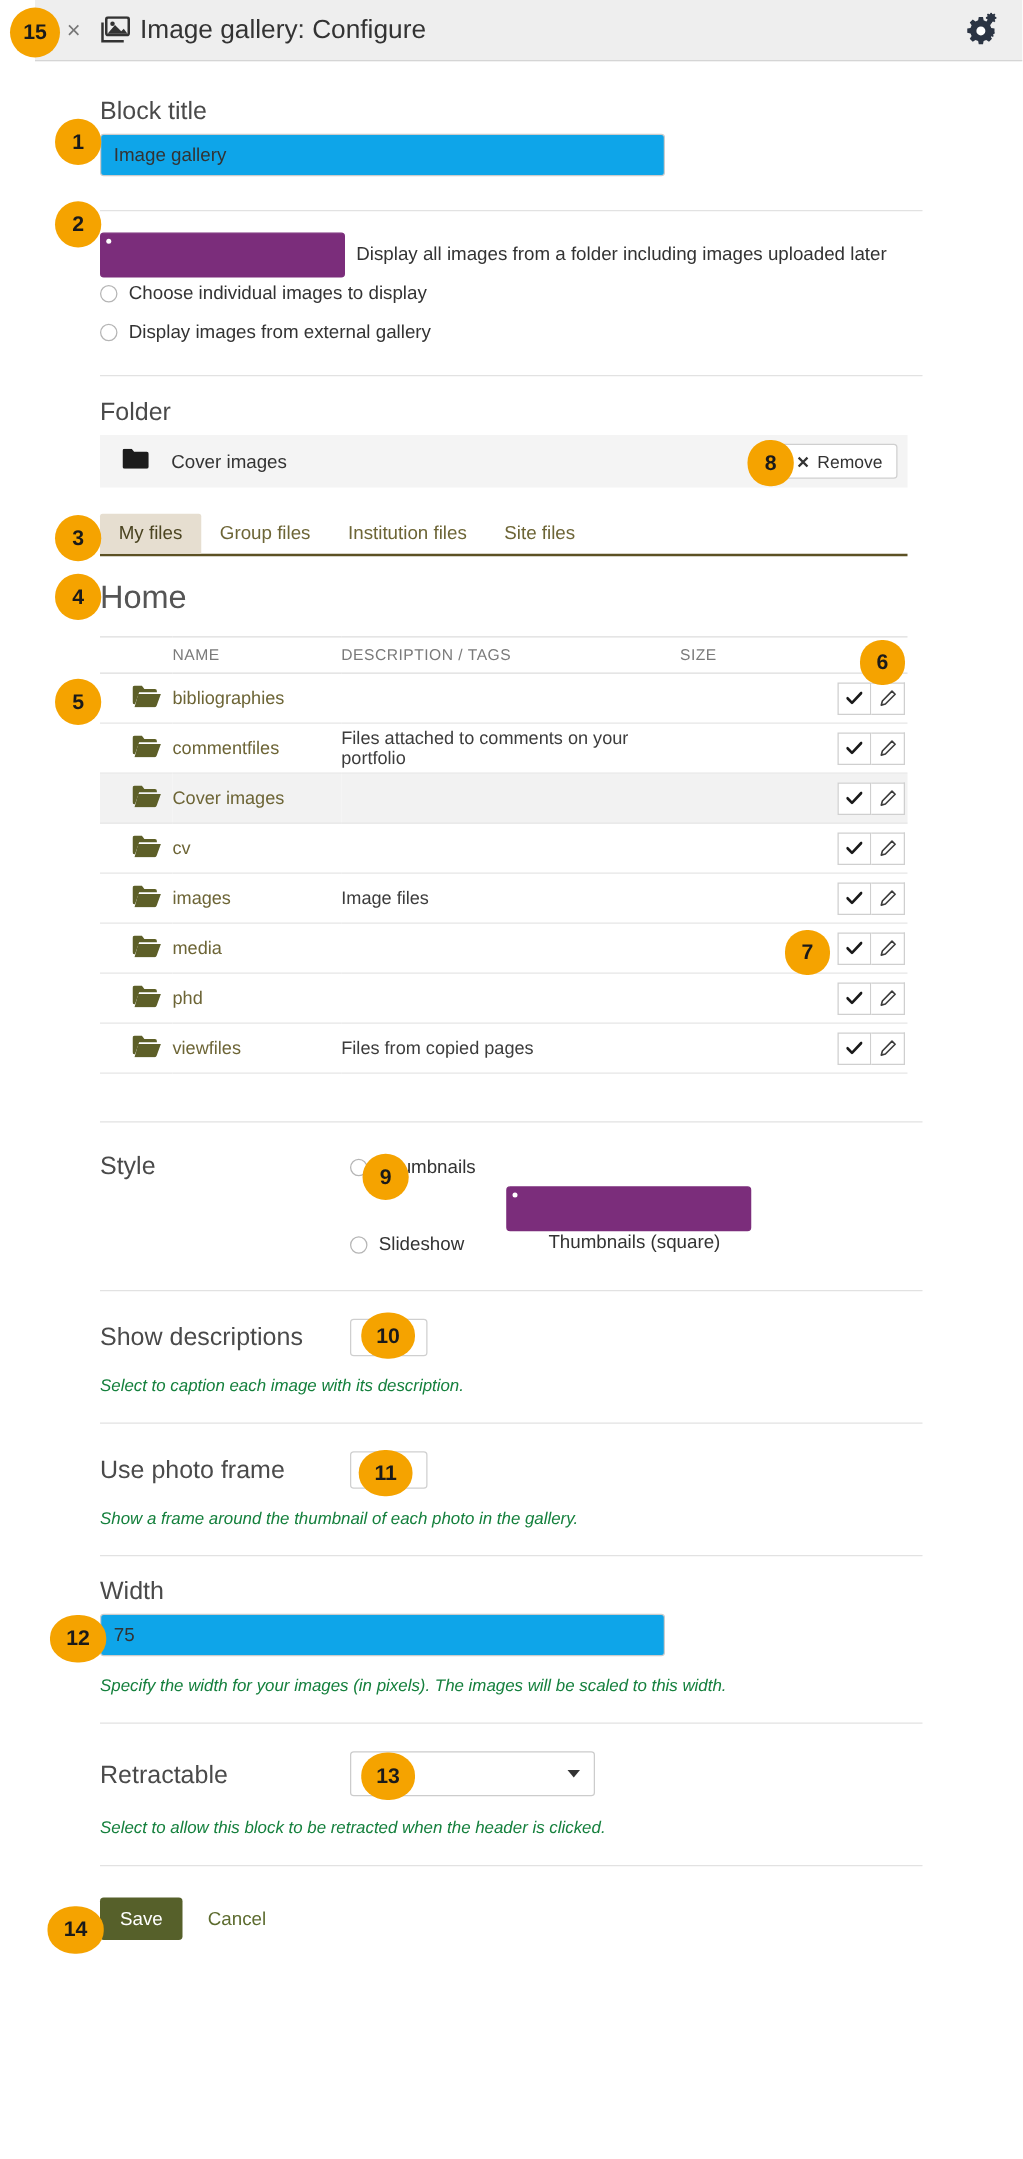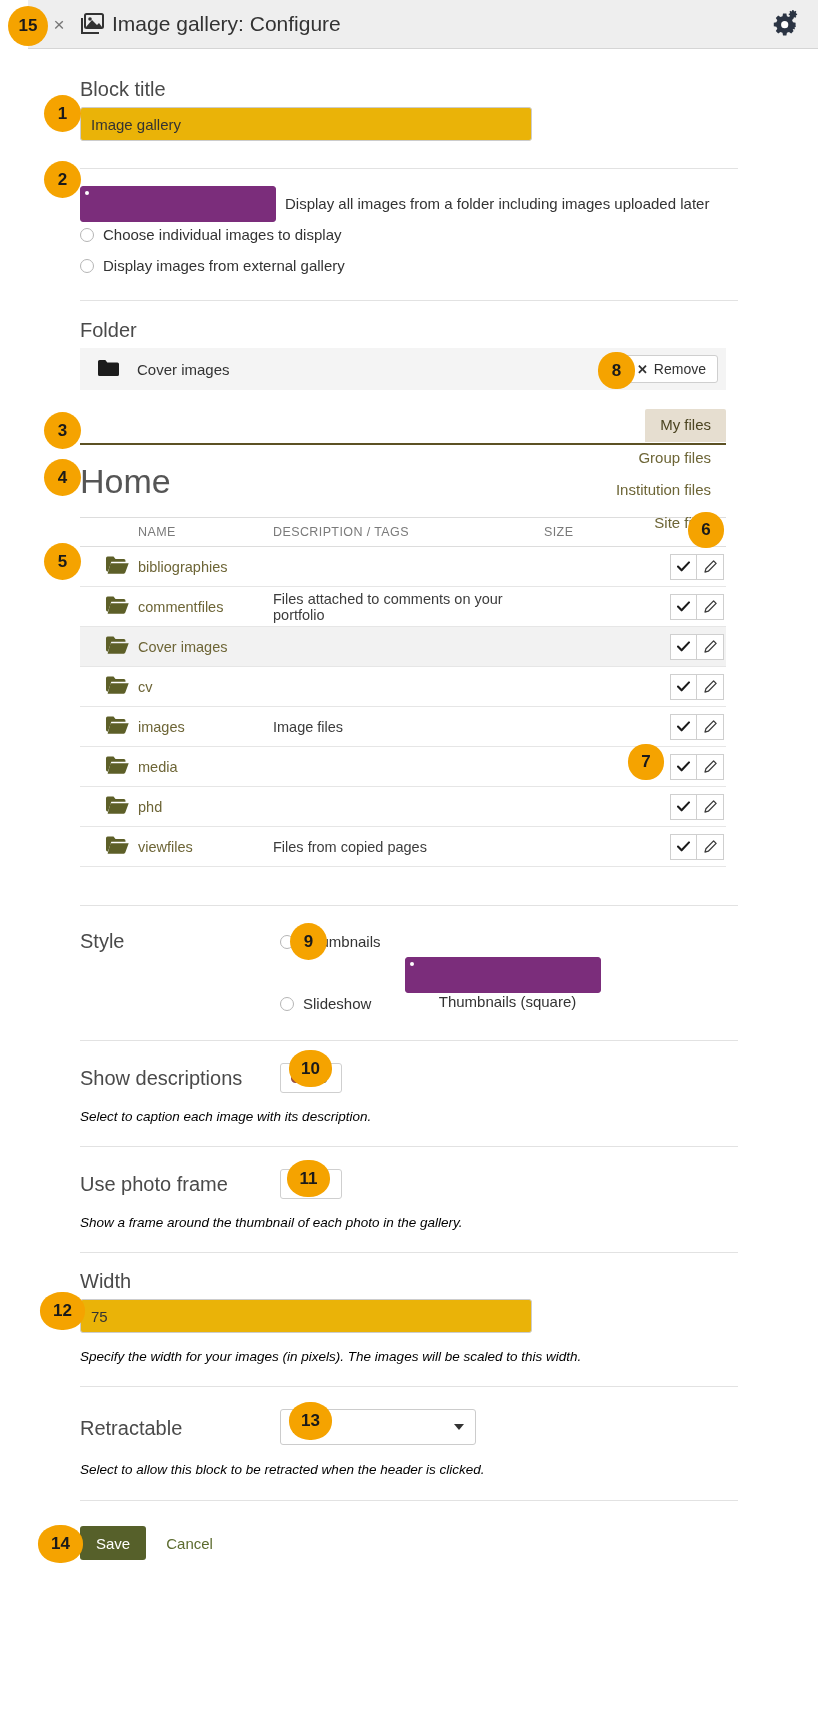--- a/index.html
+++ b/index.html
@@ -39,21 +39,21 @@
   }
   .row { position: relative; }
   .hr {
     height: 1px; background: #e2e2e2; margin: 0 80px 0 80px;
   }
   .label-top {
     font-size: 20px; color: #4a4a4a; margin-left: 80px; margin-bottom: 6px;
   }
   .txtinput {
     margin-left: 80px; width: 452px; height: 34px;
-    border: 1px solid #cccccc; border-radius: 3px; background: #eab308;
+    border: 1px solid #cccccc; border-radius: 3px; background: #0ea5e9;
     padding: 0 10px; font-size: 15px; color: #333;
     font-family: "Liberation Sans", sans-serif;
   }
 
   
   .radio-line { display: flex; align-items: center; margin-left: 80px; height: 31px; }
   .radio {
     width: 14px; height: 14px; border-radius: 50%;
     border: 1px solid #b5b5b5; background: #fff;
     display: inline-block; position: relative; flex: none;
@@ -86,21 +86,21 @@
   }
   .tab {
     padding: 6px 15px 7px 15px; font-size: 15px; color: #6d6536;
     cursor: pointer; line-height: 1.3;
   }
   .tab.active {
     background: #e6ded0; color: #4b4421; border-radius: 2px 2px 0 0;
   }
 
   .homeheading {
-    margin-left: 80px; font-size: 34px; color: #555; font-weight: normal;
+    margin-left: 80px; font-size: 26px; color: #555; font-weight: normal;
   }
 
   
   .ftable { margin-left: 80px; width: 646px; border-collapse: collapse; }
   .ftable th {
     text-align: left; font-weight: normal; font-size: 12.5px;
     color: #7a7a7a; letter-spacing: .4px; padding: 7px 0 7px 0;
     border-bottom: 1px solid #dddddd; border-top: 1px solid #dddddd;
   }
   .ftable td {
@@ -118,21 +118,21 @@
     width: 27px; height: 26px; border: 1px solid #cfcfcf; background: #fff;
     display: flex; align-items: center; justify-content: center; cursor: pointer;
   }
   .actbtn + .actbtn { border-left: none; }
 
   
   .fieldrow { display: flex; align-items: flex-start; margin-left: 80px; width: 646px; }
   .fieldlabel { width: 200px; font-size: 20px; color: #4a4a4a; padding-top: 4px; }
   .fieldctl { flex: 1; }
   .helptext {
-    margin-left: 80px; font-size: 13.5px; color: #000000;
+    margin-left: 80px; font-size: 13.5px; color: #15803d;
     font-style: italic; font-family: "Liberation Sans", sans-serif;
   }
 
   
   .switch {
     display: inline-flex; align-items: center; gap: 9px;
     height: 30px; min-width: 62px; padding: 0 13px 0 10px;
     border: 1px solid #cfcfcf; background: #fff; border-radius: 3px;
     font-size: 14.5px; color: #333; cursor: pointer;
   }
@@ -238,21 +238,21 @@
           </svg>
       </span>
       <span class="fname">Cover images</span>
       <button class="removebtn">
         <span class="xm">✕</span>
         <span>Remove</span>
       </button>
     </div>
   </div>
 
-  <div class="tabs" style="margin-top:19px;flex-direction:column;">
+  <div class="tabs" style="margin-top:19px;">
     <div class="tab active">My files</div>
     <div class="tab">Group files</div>
     <div class="tab">Institution files</div>
     <div class="tab">Site files</div>
   </div>
 
   <div class="homeheading" style="margin-top:17px;">Home</div>
 
   <table class="ftable" style="margin-top:16px;">
     <thead>

